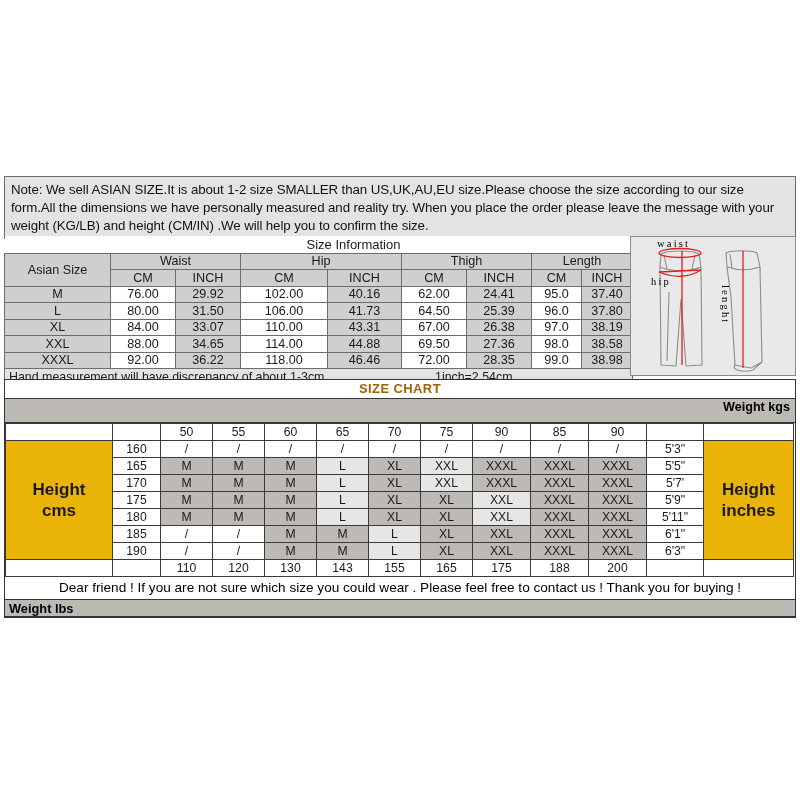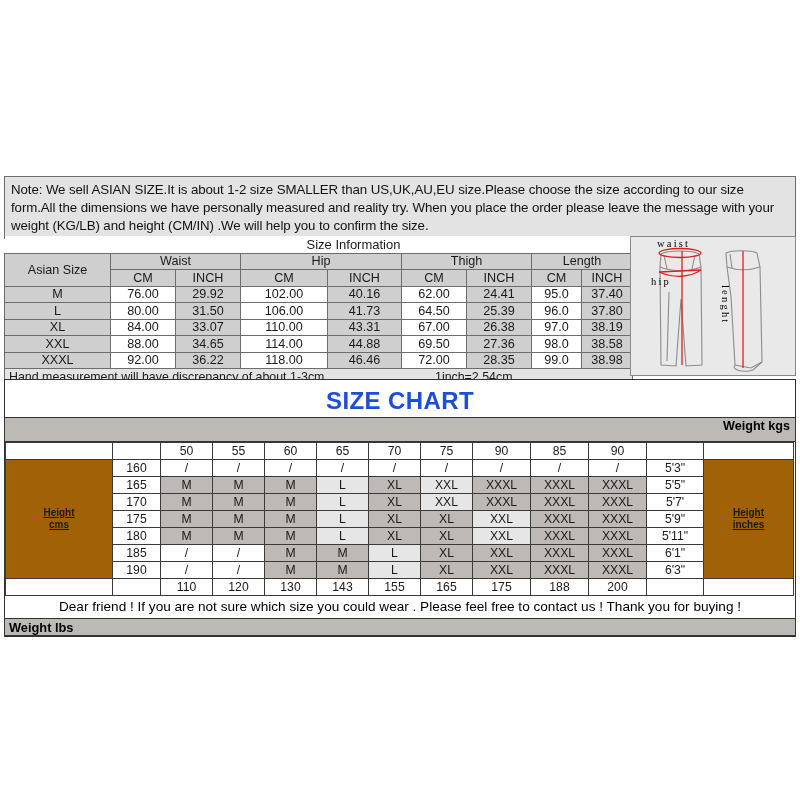--- a/index.html
+++ b/index.html
@@ -107,25 +107,25 @@
   
   #chart-wrap {
     position:absolute;
     left:4px; top:379px;
     width:792px;
     border:1px solid #333;
     background:#fff;
   }
   #chart-title {
     text-align:center;
-    font-size:24px;
+    font-size:13px;
     font-weight:bold;
     letter-spacing:0.4px;
-    padding:7px 0 2px 0;
-    color:#1d4ed8;
+    padding:1px 0 2px 0;
+    color:#a16207;
     border-bottom:1px solid #333;
   }
   #weight-kgs-bar {
     background:#bdb9b4;
     border-bottom:1px solid #333;
     height:24px;
     text-align:right;
     padding-right:5px;
     font-size:12.6px;
     font-weight:bold;
@@ -141,26 +141,25 @@
   }
   table.grid td {
     border:1px solid #3a3a3a;
     text-align:center;
     vertical-align:middle;
     height:17px;
     padding:0;
   }
   td.noborder { border:none; background:#fff; }
   td.sidehead {
-    background:#a16207;
+    background:#eab308;
     font-weight:bold;
-    font-size:10px;
+    font-size:17px;
     line-height:1.25;
     border:1px solid #3a3a3a;
-    text-decoration:underline;
   }
   td.hcm  { background:#ffffff; }
   td.hin  { background:#ffffff; }
   td.kg   { background:#ffffff; }
   td.lb   { background:#ffffff; }
   td.cell-dark  { background:#bdb9b4; }
   td.cell-light { background:#e6e6e6; }
   td.cell-none  { background:#ffffff; }
   #weight-lbs-bar {
     background:#bdb9b4;

